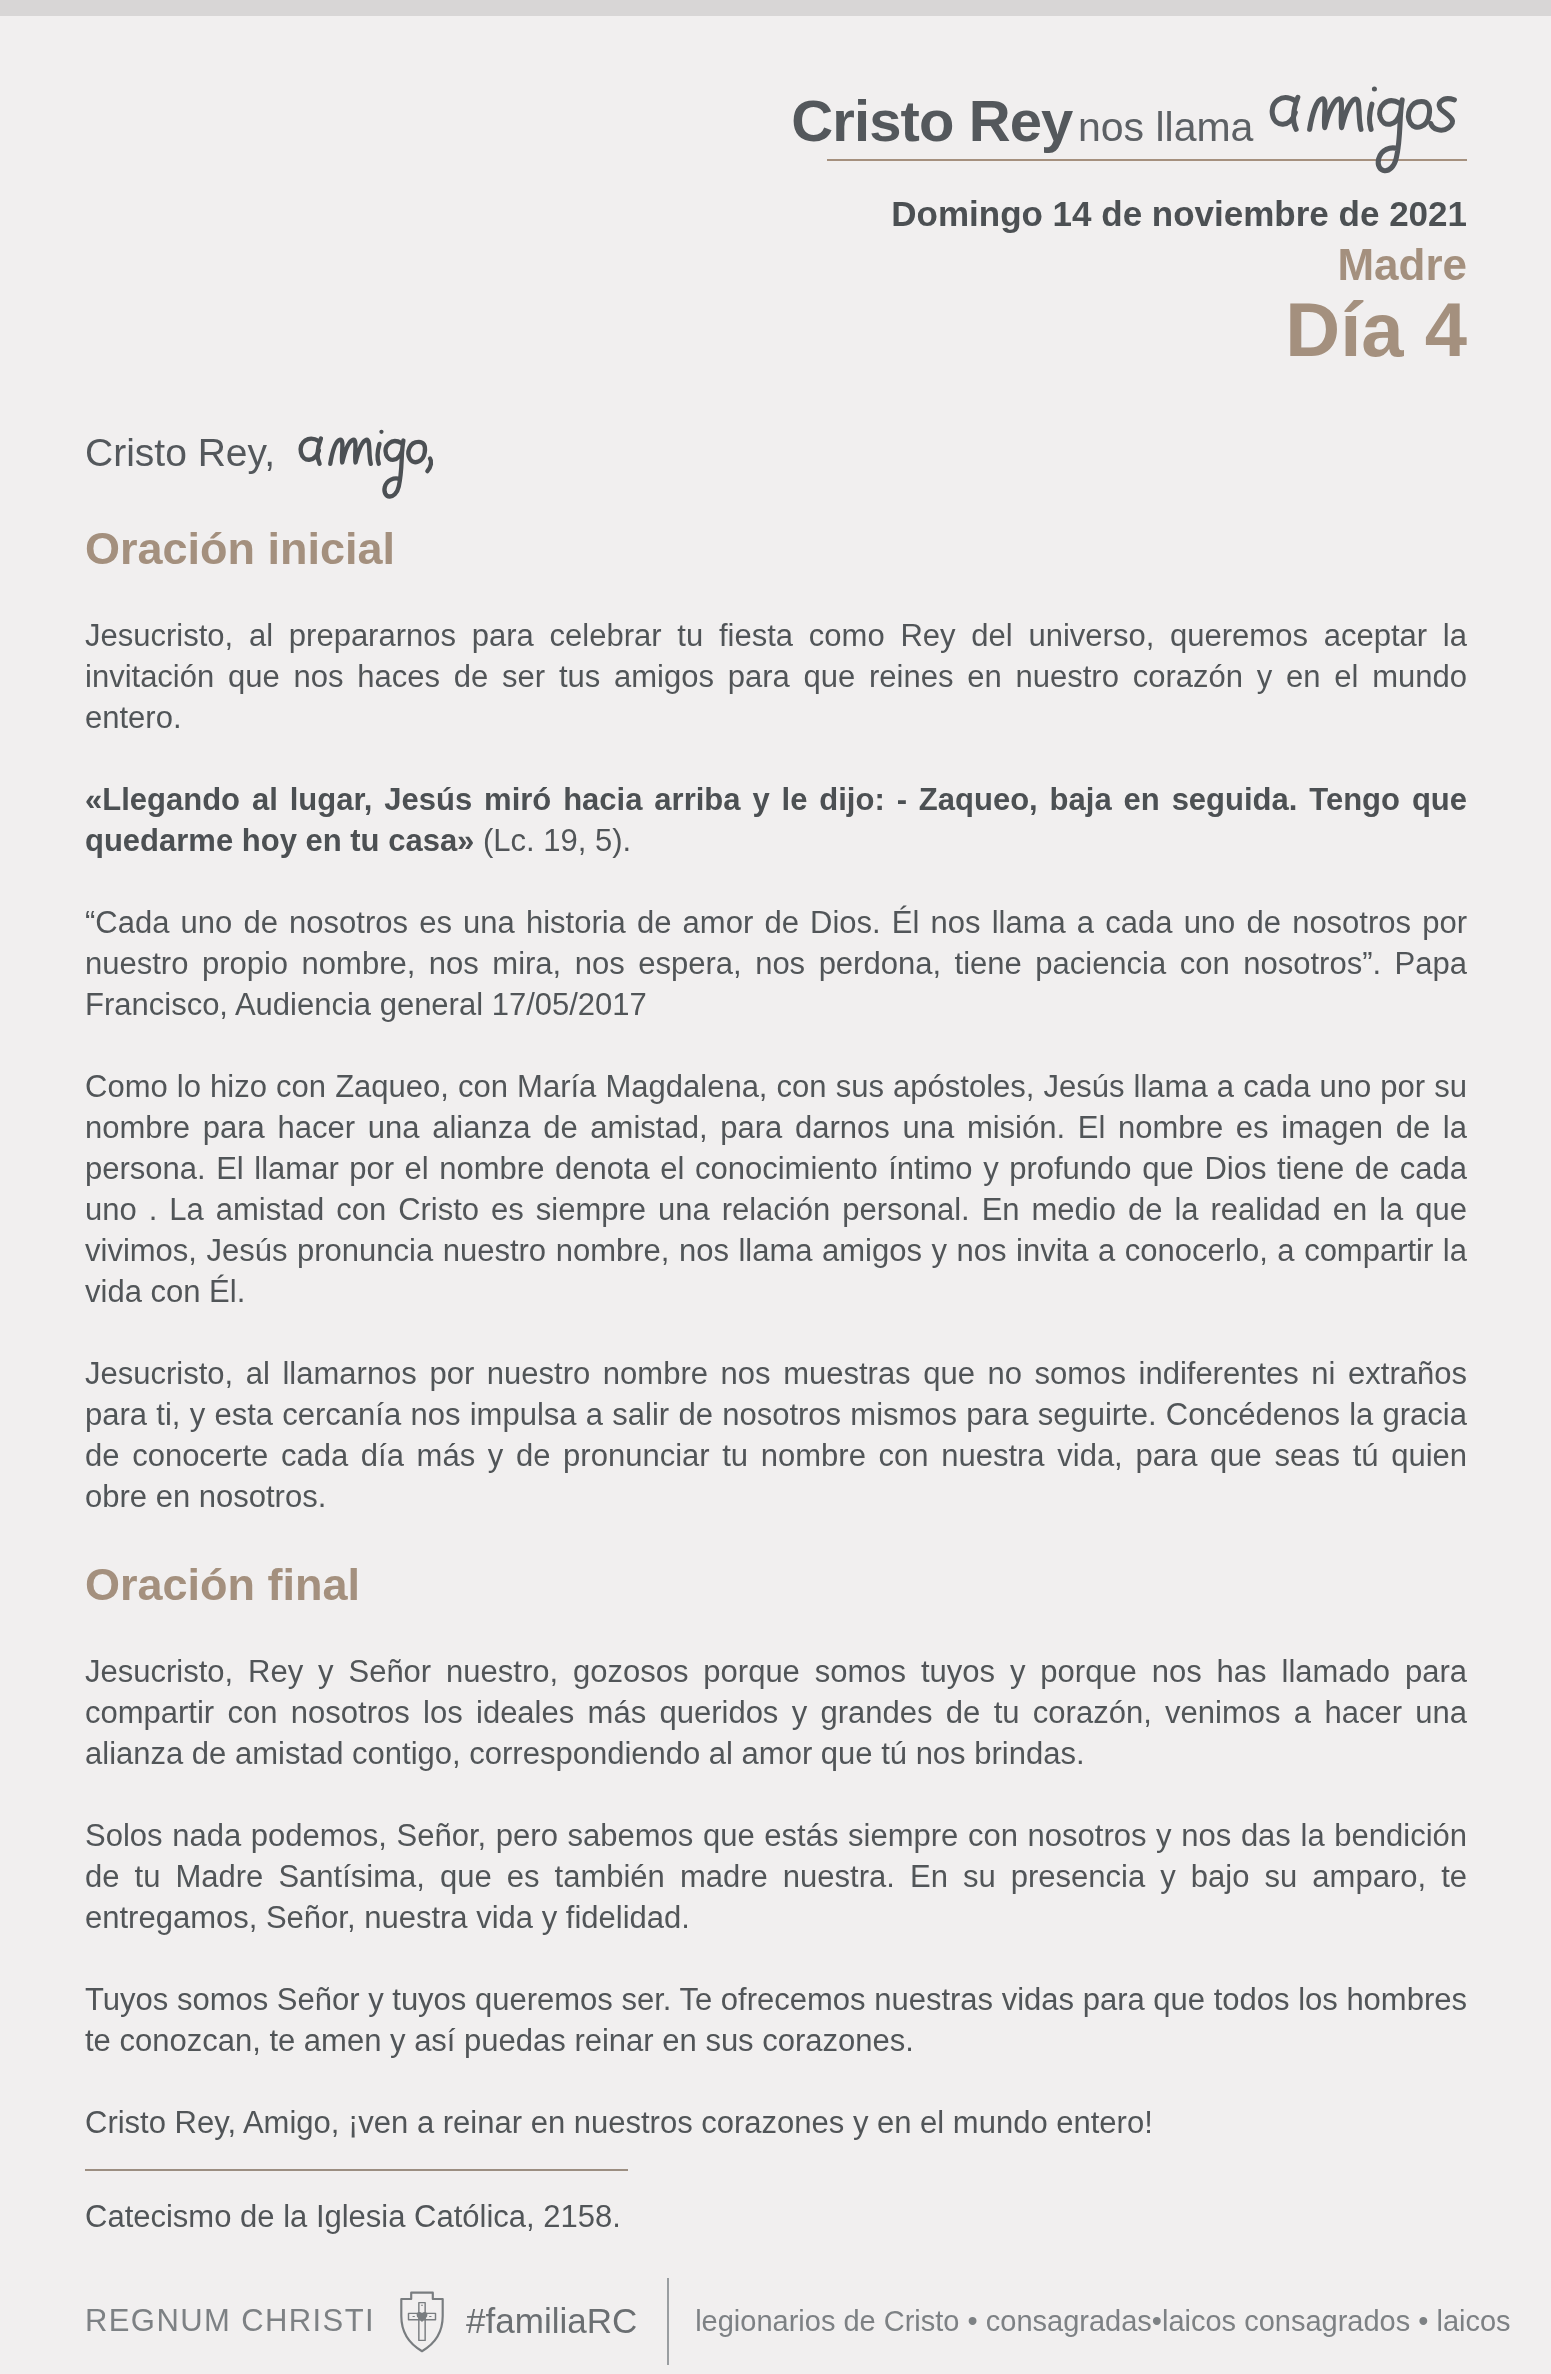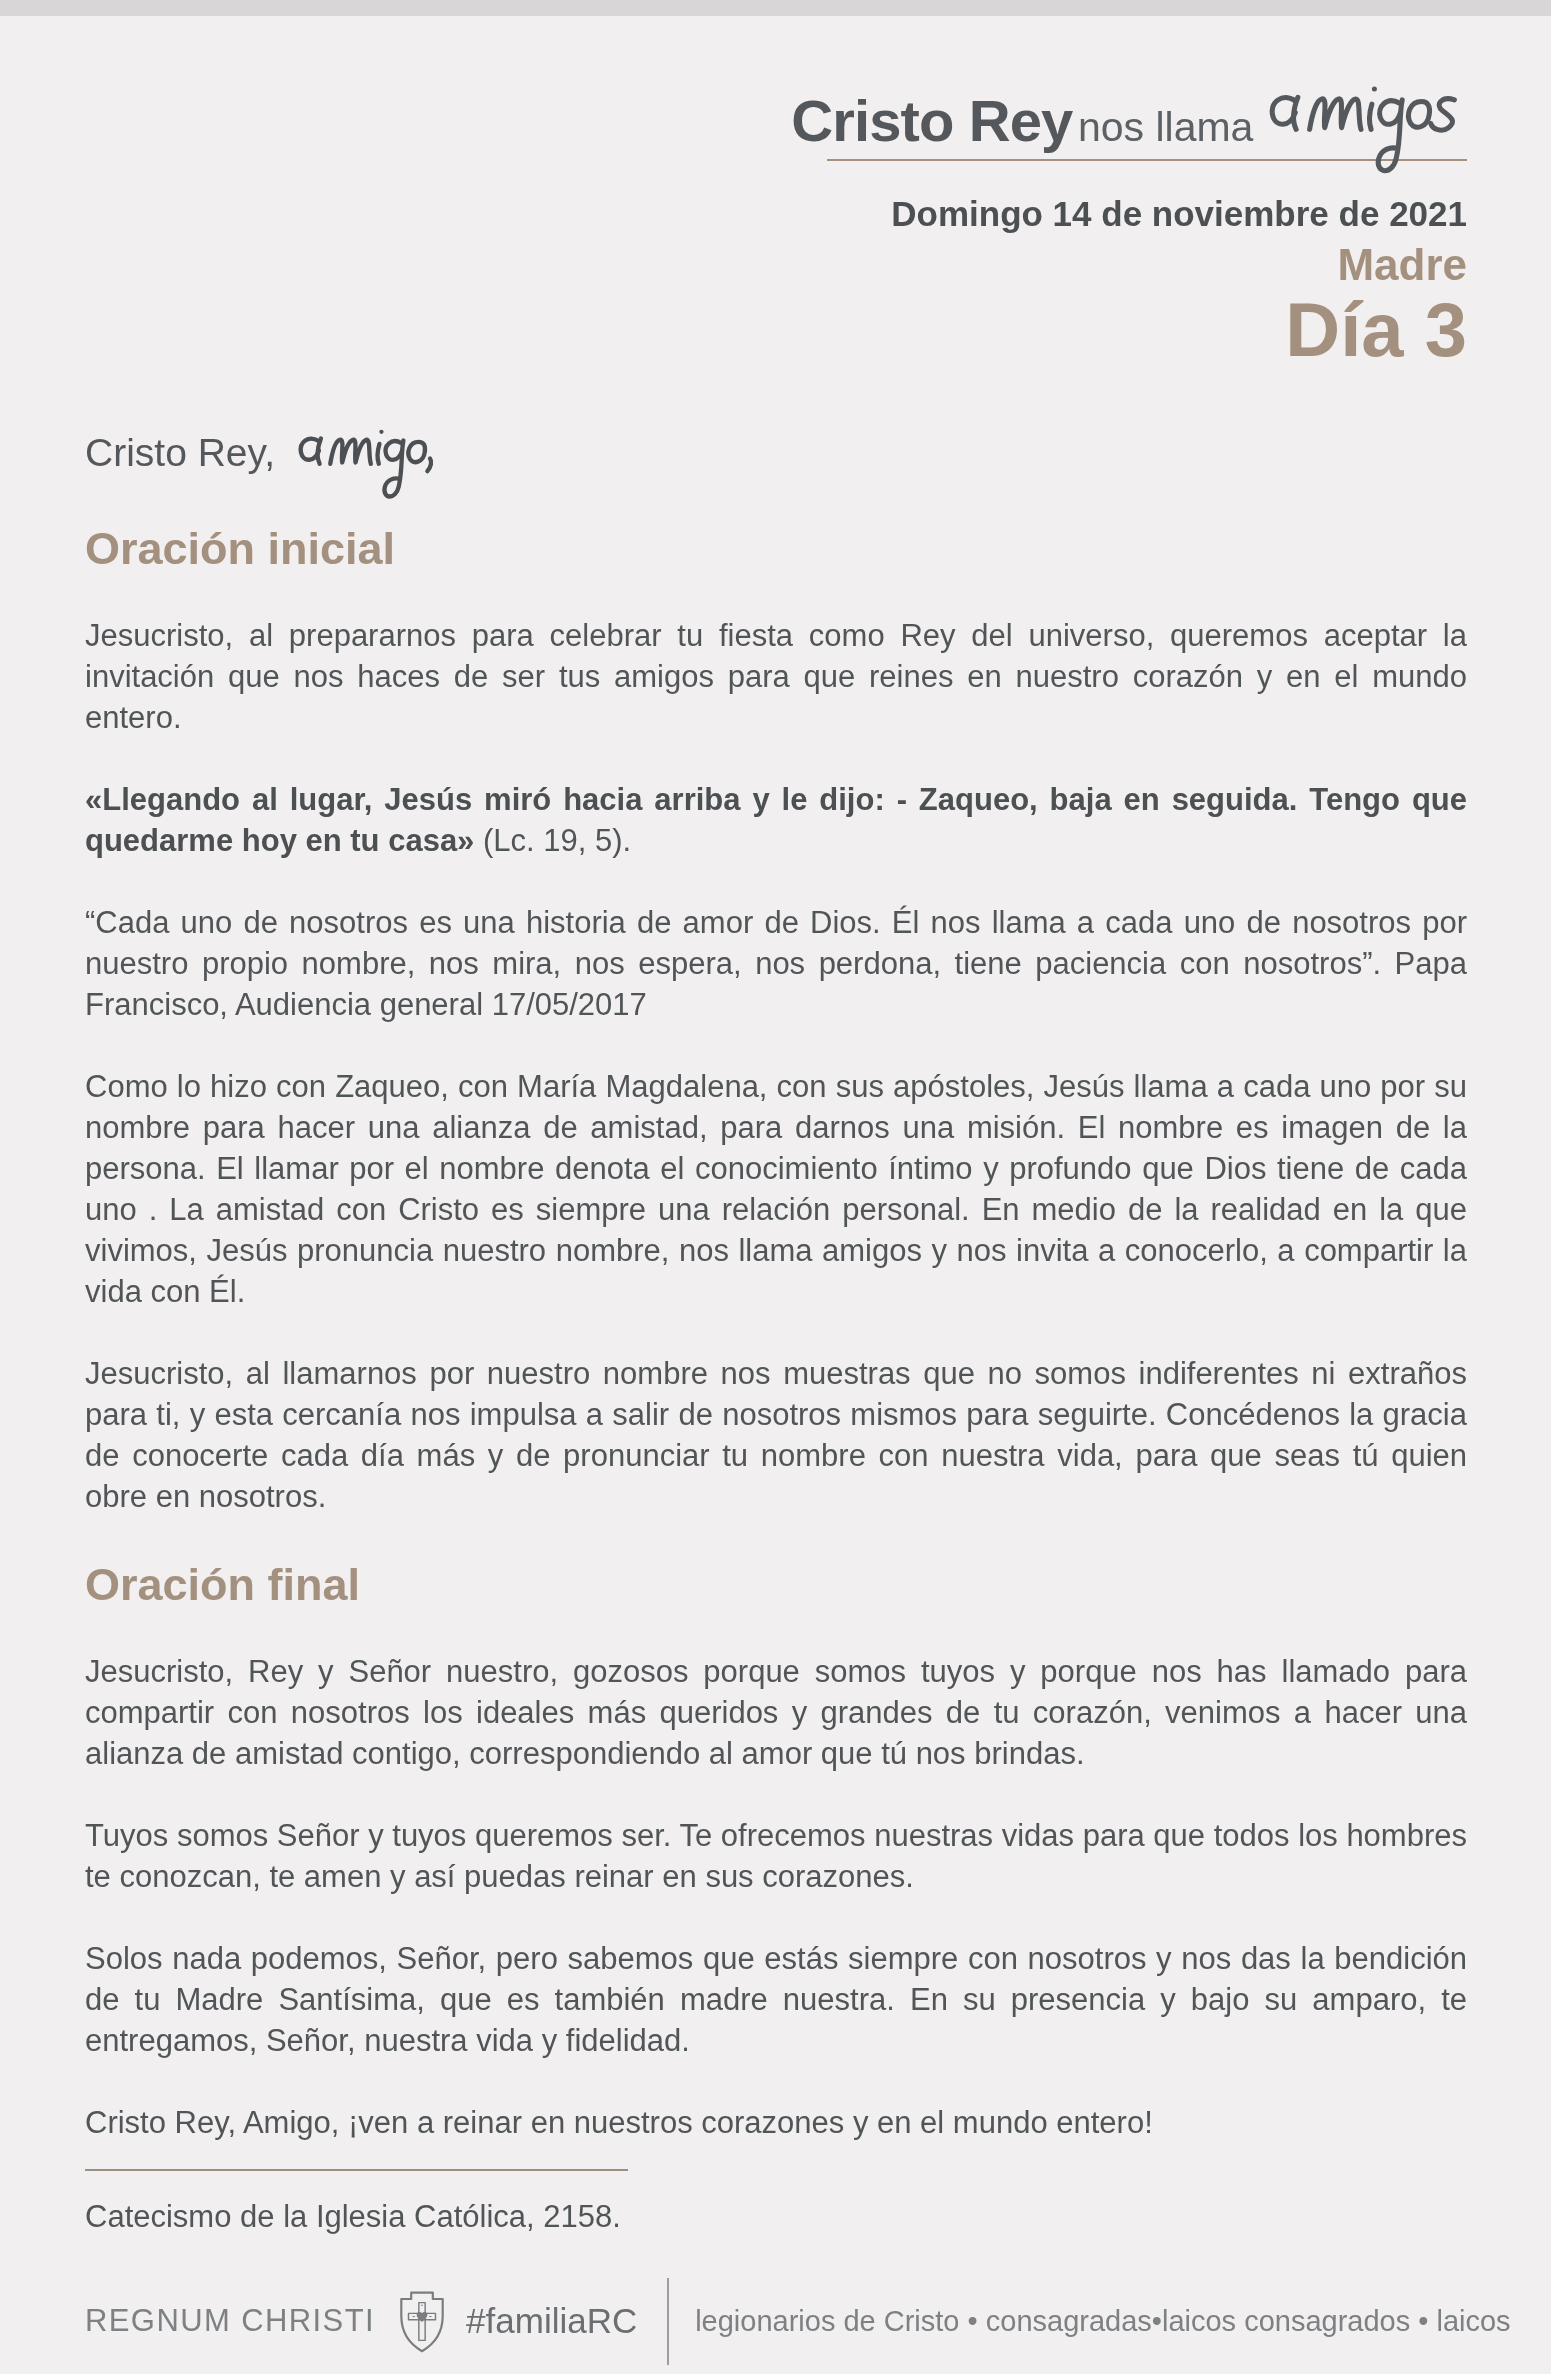--- a/index.html
+++ b/index.html
@@ -86,21 +86,21 @@
         <circle cx="130" cy="22" r="3" fill="#55595d" stroke="none"></circle>
         <path d="M160 39 C145 30 133 43 137 56 C141 68 156 67 161 50"></path>
         <path d="M163 35 C159 55 162 78 156 104 C151 126 131 122 135 105 C138 94 149 90 158 93"></path>
         <path d="M186 37 C172 37 167 53 173 63 C179 72 193 67 195 53 C197 42 193 37 186 37"></path>
         <path d="M225 35 C211 30 201 40 211 48 C223 57 227 61 218 68 C210 74 199 70 197 63"></path>
       </svg>
     </div>
     <div class="brand-rule"></div>
     <div class="date-line">Domingo 14 de noviembre de 2021</div>
     <div class="novena-line">Madre</div>
-    <div class="day-line">Día 3</div>
+    <div class="day-line">Día 4</div>
   </div>
 
   <div class="title-block">
     <div class="title-line1">
       <span>Cristo Rey,</span>
       <svg class="amigo-svg" role="img" width="141" height="65" viewBox="0 0 212 94" fill="none" stroke="#4c5054" stroke-width="6.5" stroke-linecap="round" stroke-linejoin="round" aria-label="amigo,">
         <path d="M36 36 C20 26 6 38 9 53 C12 68 30 68 36 50"></path>
         <path d="M39 32 C34 45 32 60 37 70"></path>
         <path d="M53 70 C56 52 61 36 67 34 C75 31 69 55 71 68 C75 51 81 36 87 34 C94 31 89 55 91 68 C95 51 101 36 107 34 C114 32 110 56 114 70"></path>
         <path d="M127 40 C124 50 123 61 126 70"></path>
@@ -124,23 +124,23 @@
     <p>“Cada uno de nosotros es una historia de amor de Dios. Él nos llama a cada uno de nosotros por nuestro propio nombre, nos mira, nos espera, nos perdona, tiene paciencia con nosotros”. Papa Francisco, Audiencia general 17/05/2017</p>
 
     <p>Como lo hizo con Zaqueo, con María Magdalena, con sus apóstoles, Jesús llama a cada uno por su nombre para hacer una alianza de amistad, para darnos una misión.  El nombre es imagen de la persona. El llamar por el nombre denota el conocimiento íntimo y profundo que Dios tiene de cada uno .  La amistad con Cristo es siempre una relación personal. En medio de la realidad en la que vivimos, Jesús pronuncia nuestro nombre, nos llama amigos y nos invita a conocerlo, a compartir la vida con Él.</p>
 
     <p>Jesucristo, al llamarnos por nuestro nombre nos muestras que no somos indiferentes ni extraños para ti, y esta cercanía nos impulsa a salir de nosotros mismos para seguirte. Concédenos la gracia de conocerte cada día más y de pronunciar tu nombre con nuestra vida, para que seas tú quien obre en nosotros.</p>
 
     <div class="section-heading">Oración final</div>
 
     <p>Jesucristo, Rey y Señor nuestro, gozosos porque somos tuyos y porque nos has llamado para compartir con nosotros los ideales más queridos y grandes de tu corazón, venimos a hacer una alianza de amistad contigo, correspondiendo al amor que tú nos brindas.</p>
 
+    <p>Solos nada podemos, Señor, pero sabemos que estás siempre con nosotros y nos das la bendición de tu Madre Santísima, que es también madre nuestra. En su presencia y bajo su amparo, te entregamos, Señor, nuestra vida y fidelidad.</p>
+
     <p>Tuyos somos Señor y tuyos queremos ser. Te ofrecemos nuestras vidas para que todos los hombres te conozcan, te amen y así puedas reinar en sus corazones.</p>
-
-    <p>Solos nada podemos, Señor, pero sabemos que estás siempre con nosotros y nos das la bendición de tu Madre Santísima, que es también madre nuestra. En su presencia y bajo su amparo, te entregamos, Señor, nuestra vida y fidelidad.</p>
 
     <p class="no-justify">Cristo Rey, Amigo, ¡ven a reinar en nuestros corazones y en el mundo entero!</p>
 
     <div class="footnote-rule"></div>
     <div class="footnote-text">Catecismo de la Iglesia Católica, 2158.</div>
   </div>
 
   <div class="footer">
     <span class="footer-brand">REGNUM CHRISTI</span>
 

